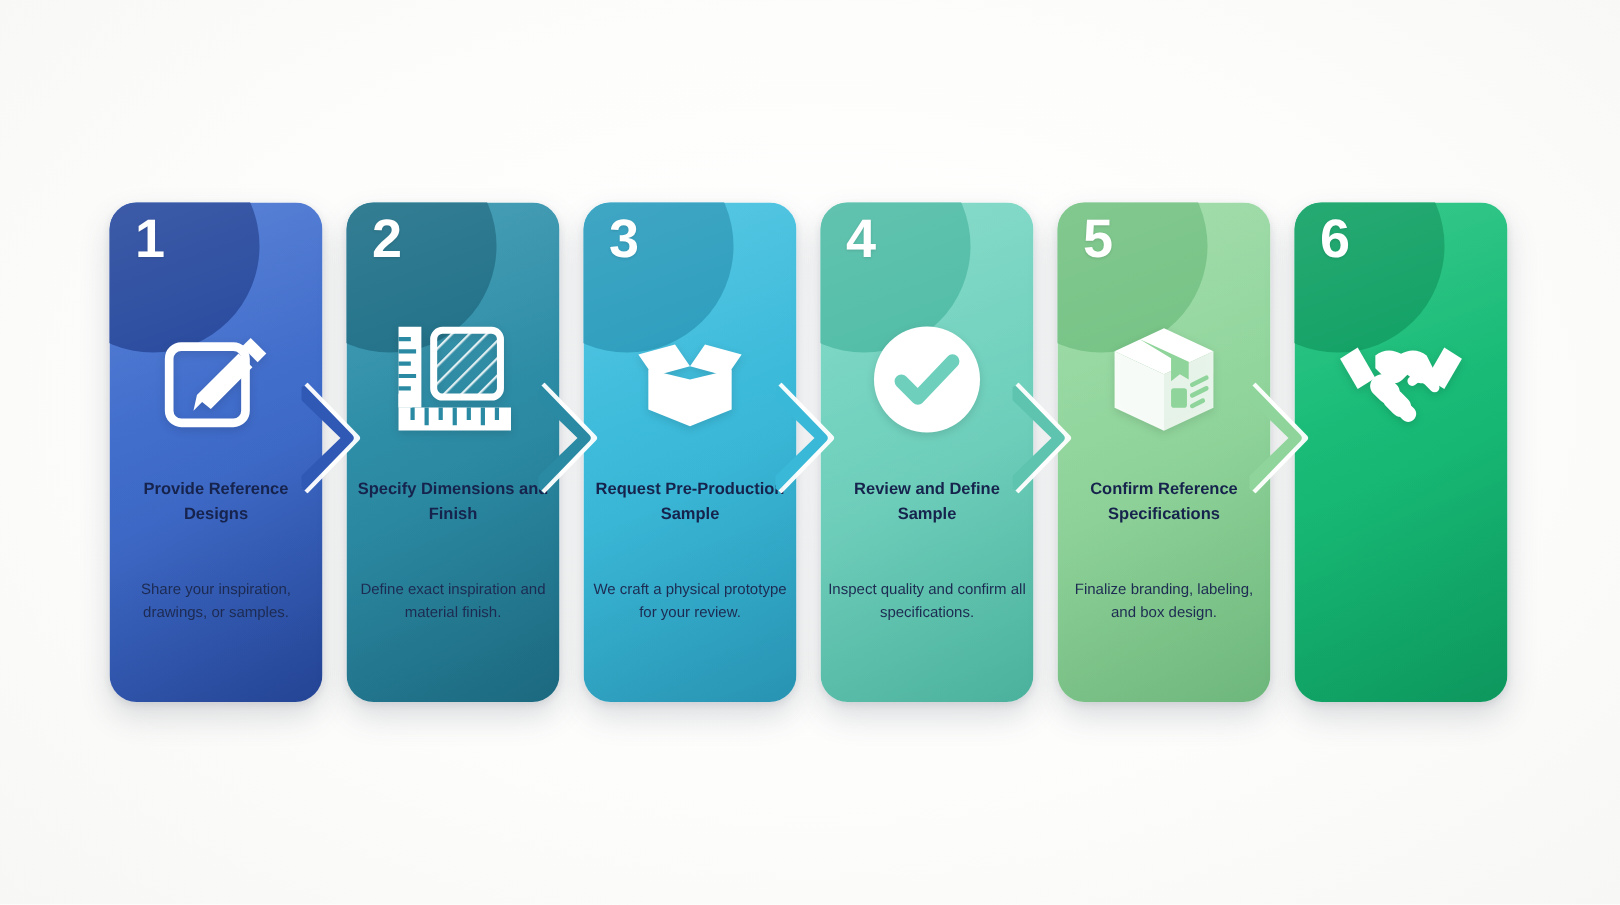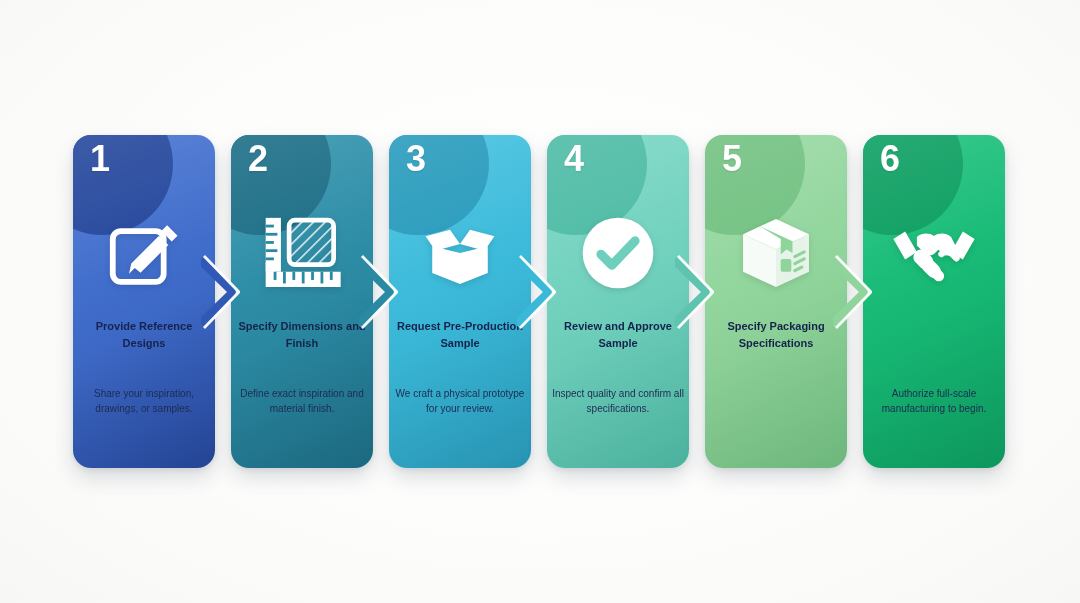--- a/index.html
+++ b/index.html
@@ -235,21 +235,21 @@
           <div class="card-fill" style="background: linear-gradient(150deg, rgb(125, 216, 197) 0%, rgb(110, 208, 188) 55%, rgb(79, 188, 166) 100%);"></div>
           <div class="card-swoosh" style="background: rgb(79, 188, 166);"></div>
           <div class="card-sheen"></div>
           <div class="step-number">4</div>
           <div class="icon-wrap">
             <svg width="78" height="78" viewBox="0 0 64 64" aria-hidden="true">
         <circle cx="32" cy="32" r="29" fill="white"></circle>
         <path d="M18 33 L27 42 L46 22" fill="none" stroke="#6ed0bc" stroke-width="7.5" stroke-linecap="round" stroke-linejoin="round"></path>
       </svg>
           </div>
-          <div class="card-title">Review and Approve Sample</div>
+          <div class="card-title">Review and Define Sample</div>
           <div class="card-desc">Inspect quality and confirm all specifications.</div>
         </div>
         <div class="arrow">
           <svg width="40" height="74" viewBox="0 0 40 74" aria-hidden="true">
     <path d="M0 4 L4 0 L38 35 C39.5 36.3 39.5 37.7 38 39 L4 74 L0 70 L32 37 Z" fill="#ffffff" opacity="0.95"></path>
     <path d="M-6 6 L2 2 L34 35 C35.2 36.2 35.2 37.8 34 39 L2 72 L-6 68 L26 37 Z" fill="#5ec4b0"></path>
   </svg>
         </div>
       </div>
       <div class="step-card">
@@ -265,21 +265,22 @@
         <path d="M62 17 L34 30 L34 62 L62 49 Z" fill="white" opacity="0.80"></path>
         <path d="M20 10 L48 23 L48 33 L43 30 L38 34 L38 21 Z" fill="#8fd49a"></path>
         <rect x="38" y="38" width="9" height="11" rx="1.6" fill="#8fd49a"></rect>
         <g stroke="#8fd49a" stroke-width="2.6" stroke-linecap="round">
           <line x1="50" y1="36" x2="58" y2="32"></line>
           <line x1="50" y1="42" x2="58" y2="38"></line>
           <line x1="50" y1="48" x2="56" y2="45"></line>
         </g>
       </svg>
           </div>
-          <div class="card-title">Specify Packaging Specifications</div>
+          <div class="card-title">Confirm Reference Specifications</div>
+          <div class="card-desc">Finalize branding, labeling, and box design.</div>
         </div>
         <div class="arrow">
           <svg width="40" height="74" viewBox="0 0 40 74" aria-hidden="true">
     <path d="M0 4 L4 0 L38 35 C39.5 36.3 39.5 37.7 38 39 L4 74 L0 70 L32 37 Z" fill="#ffffff" opacity="0.95"></path>
     <path d="M-6 6 L2 2 L34 35 C35.2 36.2 35.2 37.8 34 39 L2 72 L-6 68 L26 37 Z" fill="#8fd49a"></path>
   </svg>
         </div>
       </div>
       <div class="step-card">
         <div class="card-body">
@@ -296,17 +297,16 @@
                  L24 22 Z" fill="white"></path>
         <path d="M23 28 C26 25 30 25 33 28 L37 32 C40 35 40 39 37 42
                  C34 45 30 45 27 42 L23 38 C20 35 20 31 23 28 Z" fill="white"></path>
         <path d="M30 37 C33 34 37 34 40 37 L44 41 C47 44 47 47 44 50
                  C41 53 38 53 35 50 L31 46 C28 43 28 40 30 37 Z" fill="white"></path>
         <path d="M38 44 C40 42 43 42 45 44 L48 47 C50 49 50 52 48 54
                  C46 56 43 56 41 54 L38 51 C36 49 36 46 38 44 Z" fill="white"></path>
         <path d="M47 30 C50 27 54 27 57 30 L61 34" fill="none" stroke="white" stroke-width="6" stroke-linecap="round"></path>
       </svg>
           </div>
-          <div class="card-desc">Authorize full-scale manufacturing to begin.</div>
         </div>
       </div>
     </div>
 </div>
 
 </body></html>

